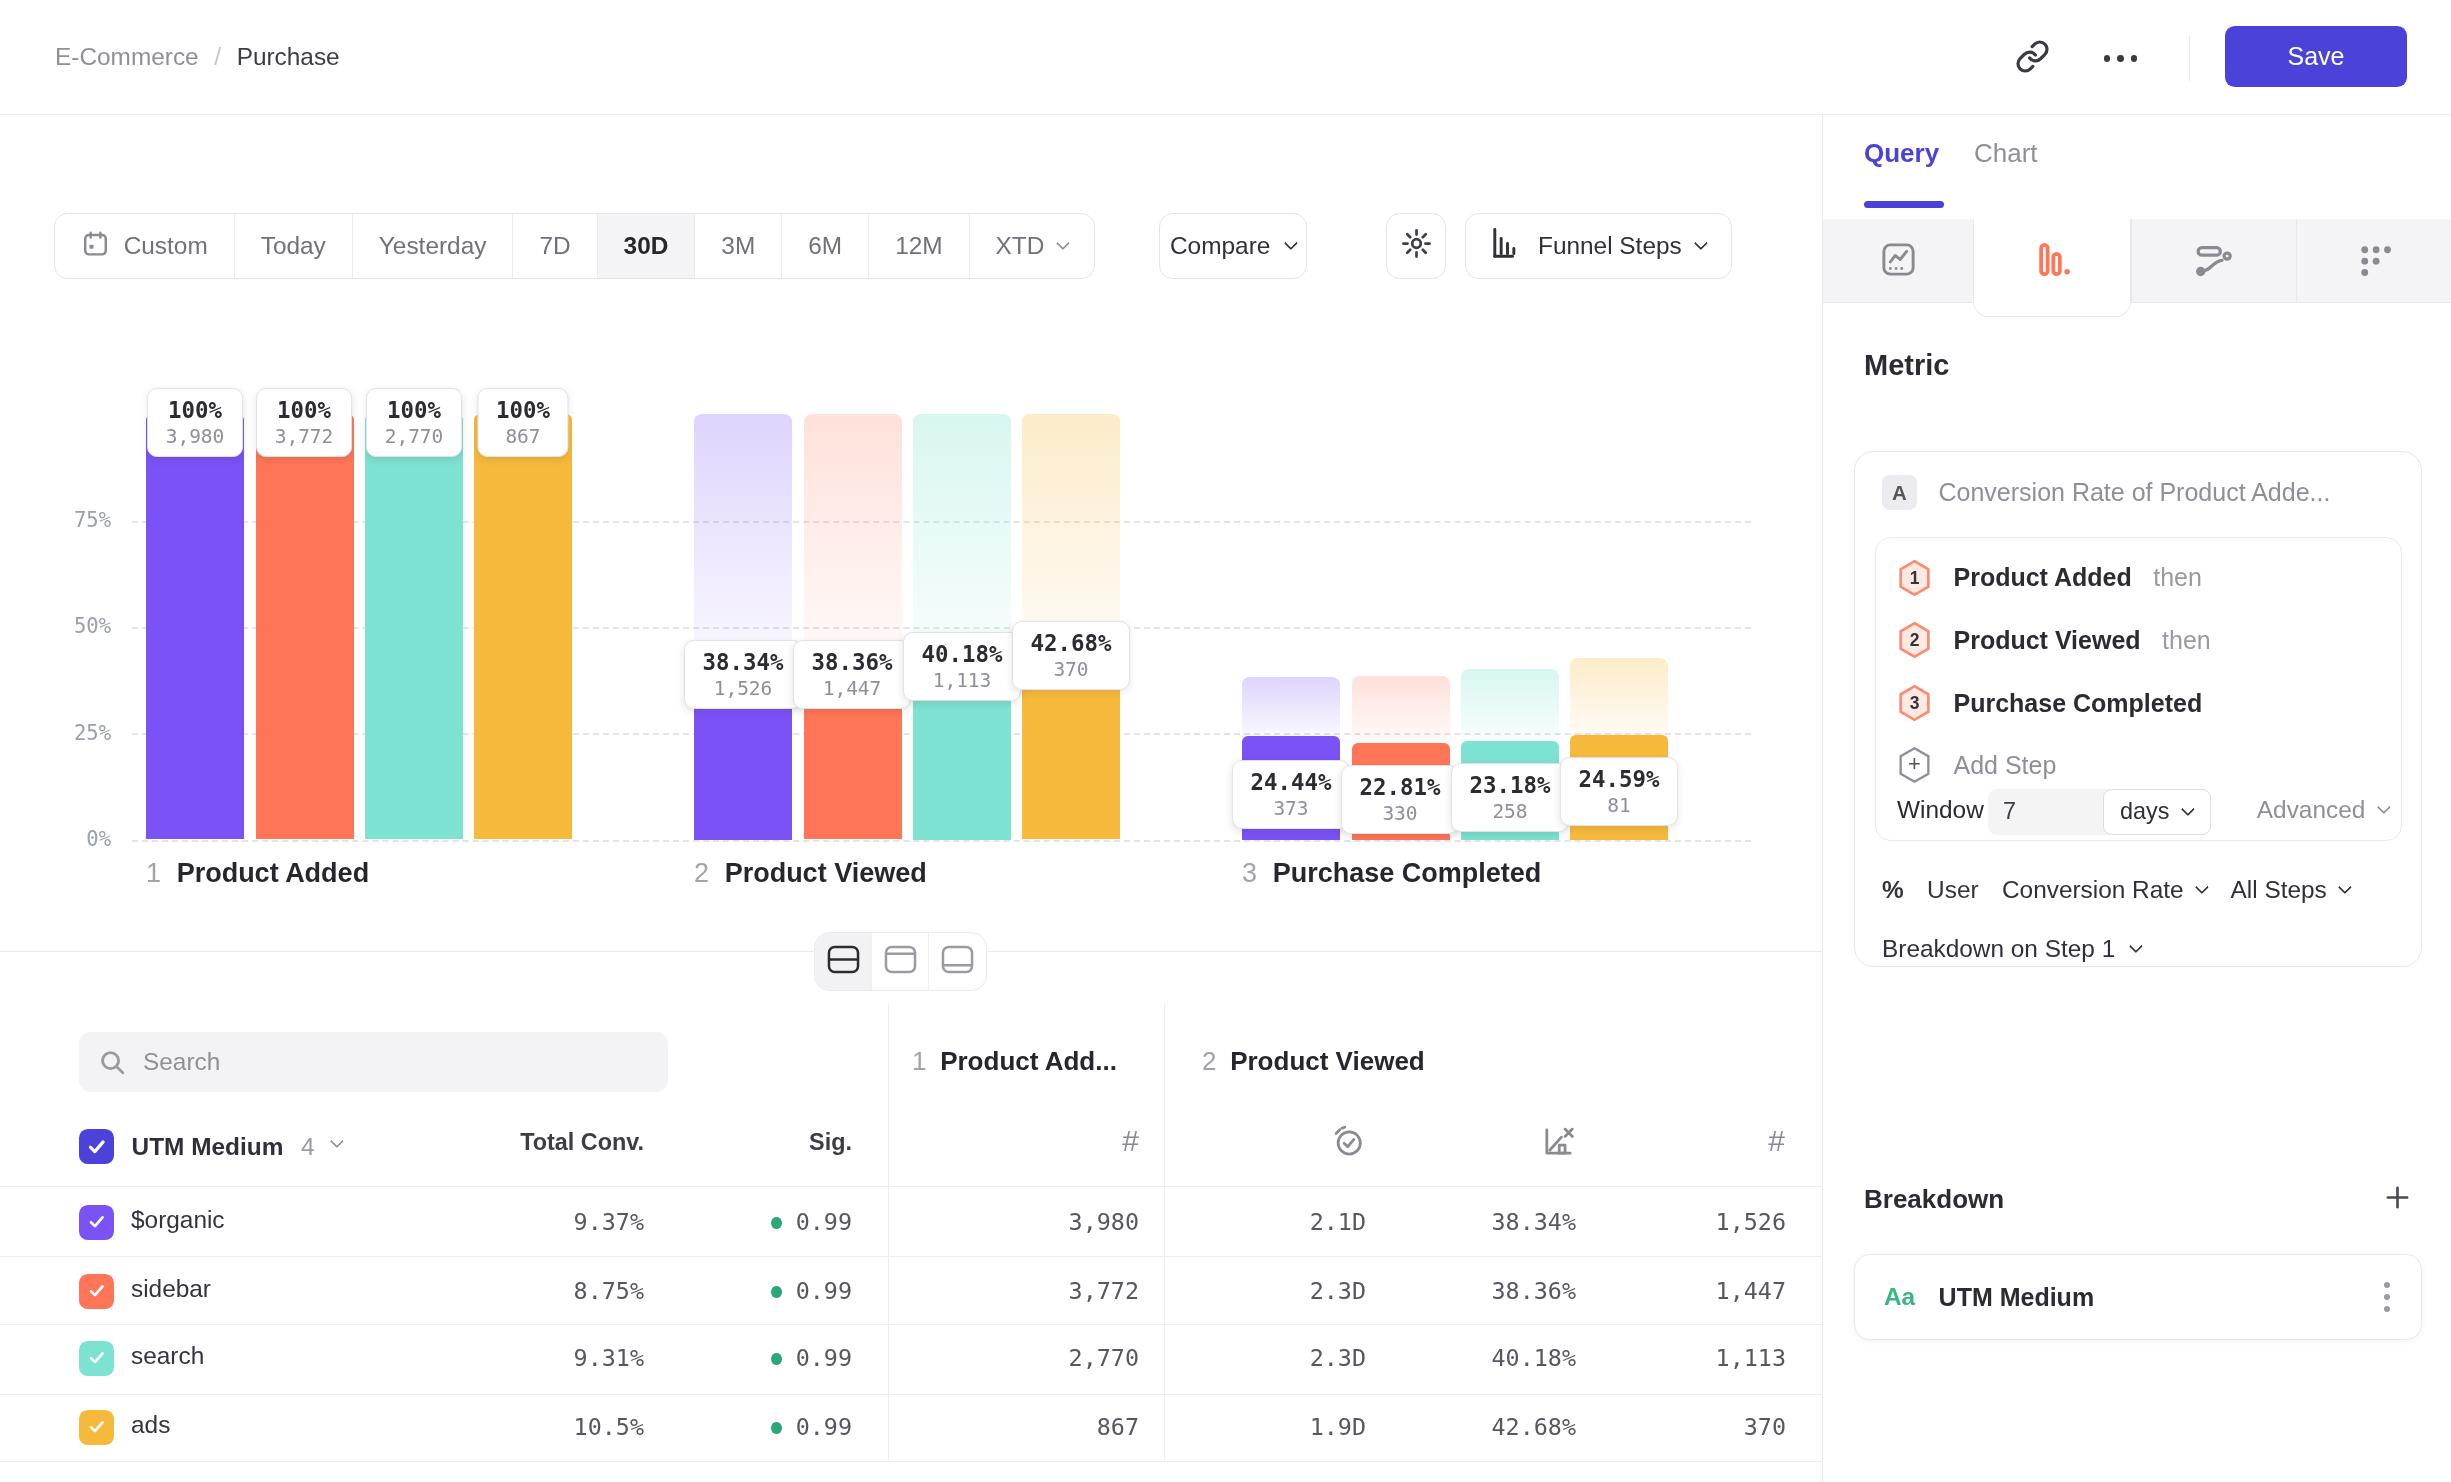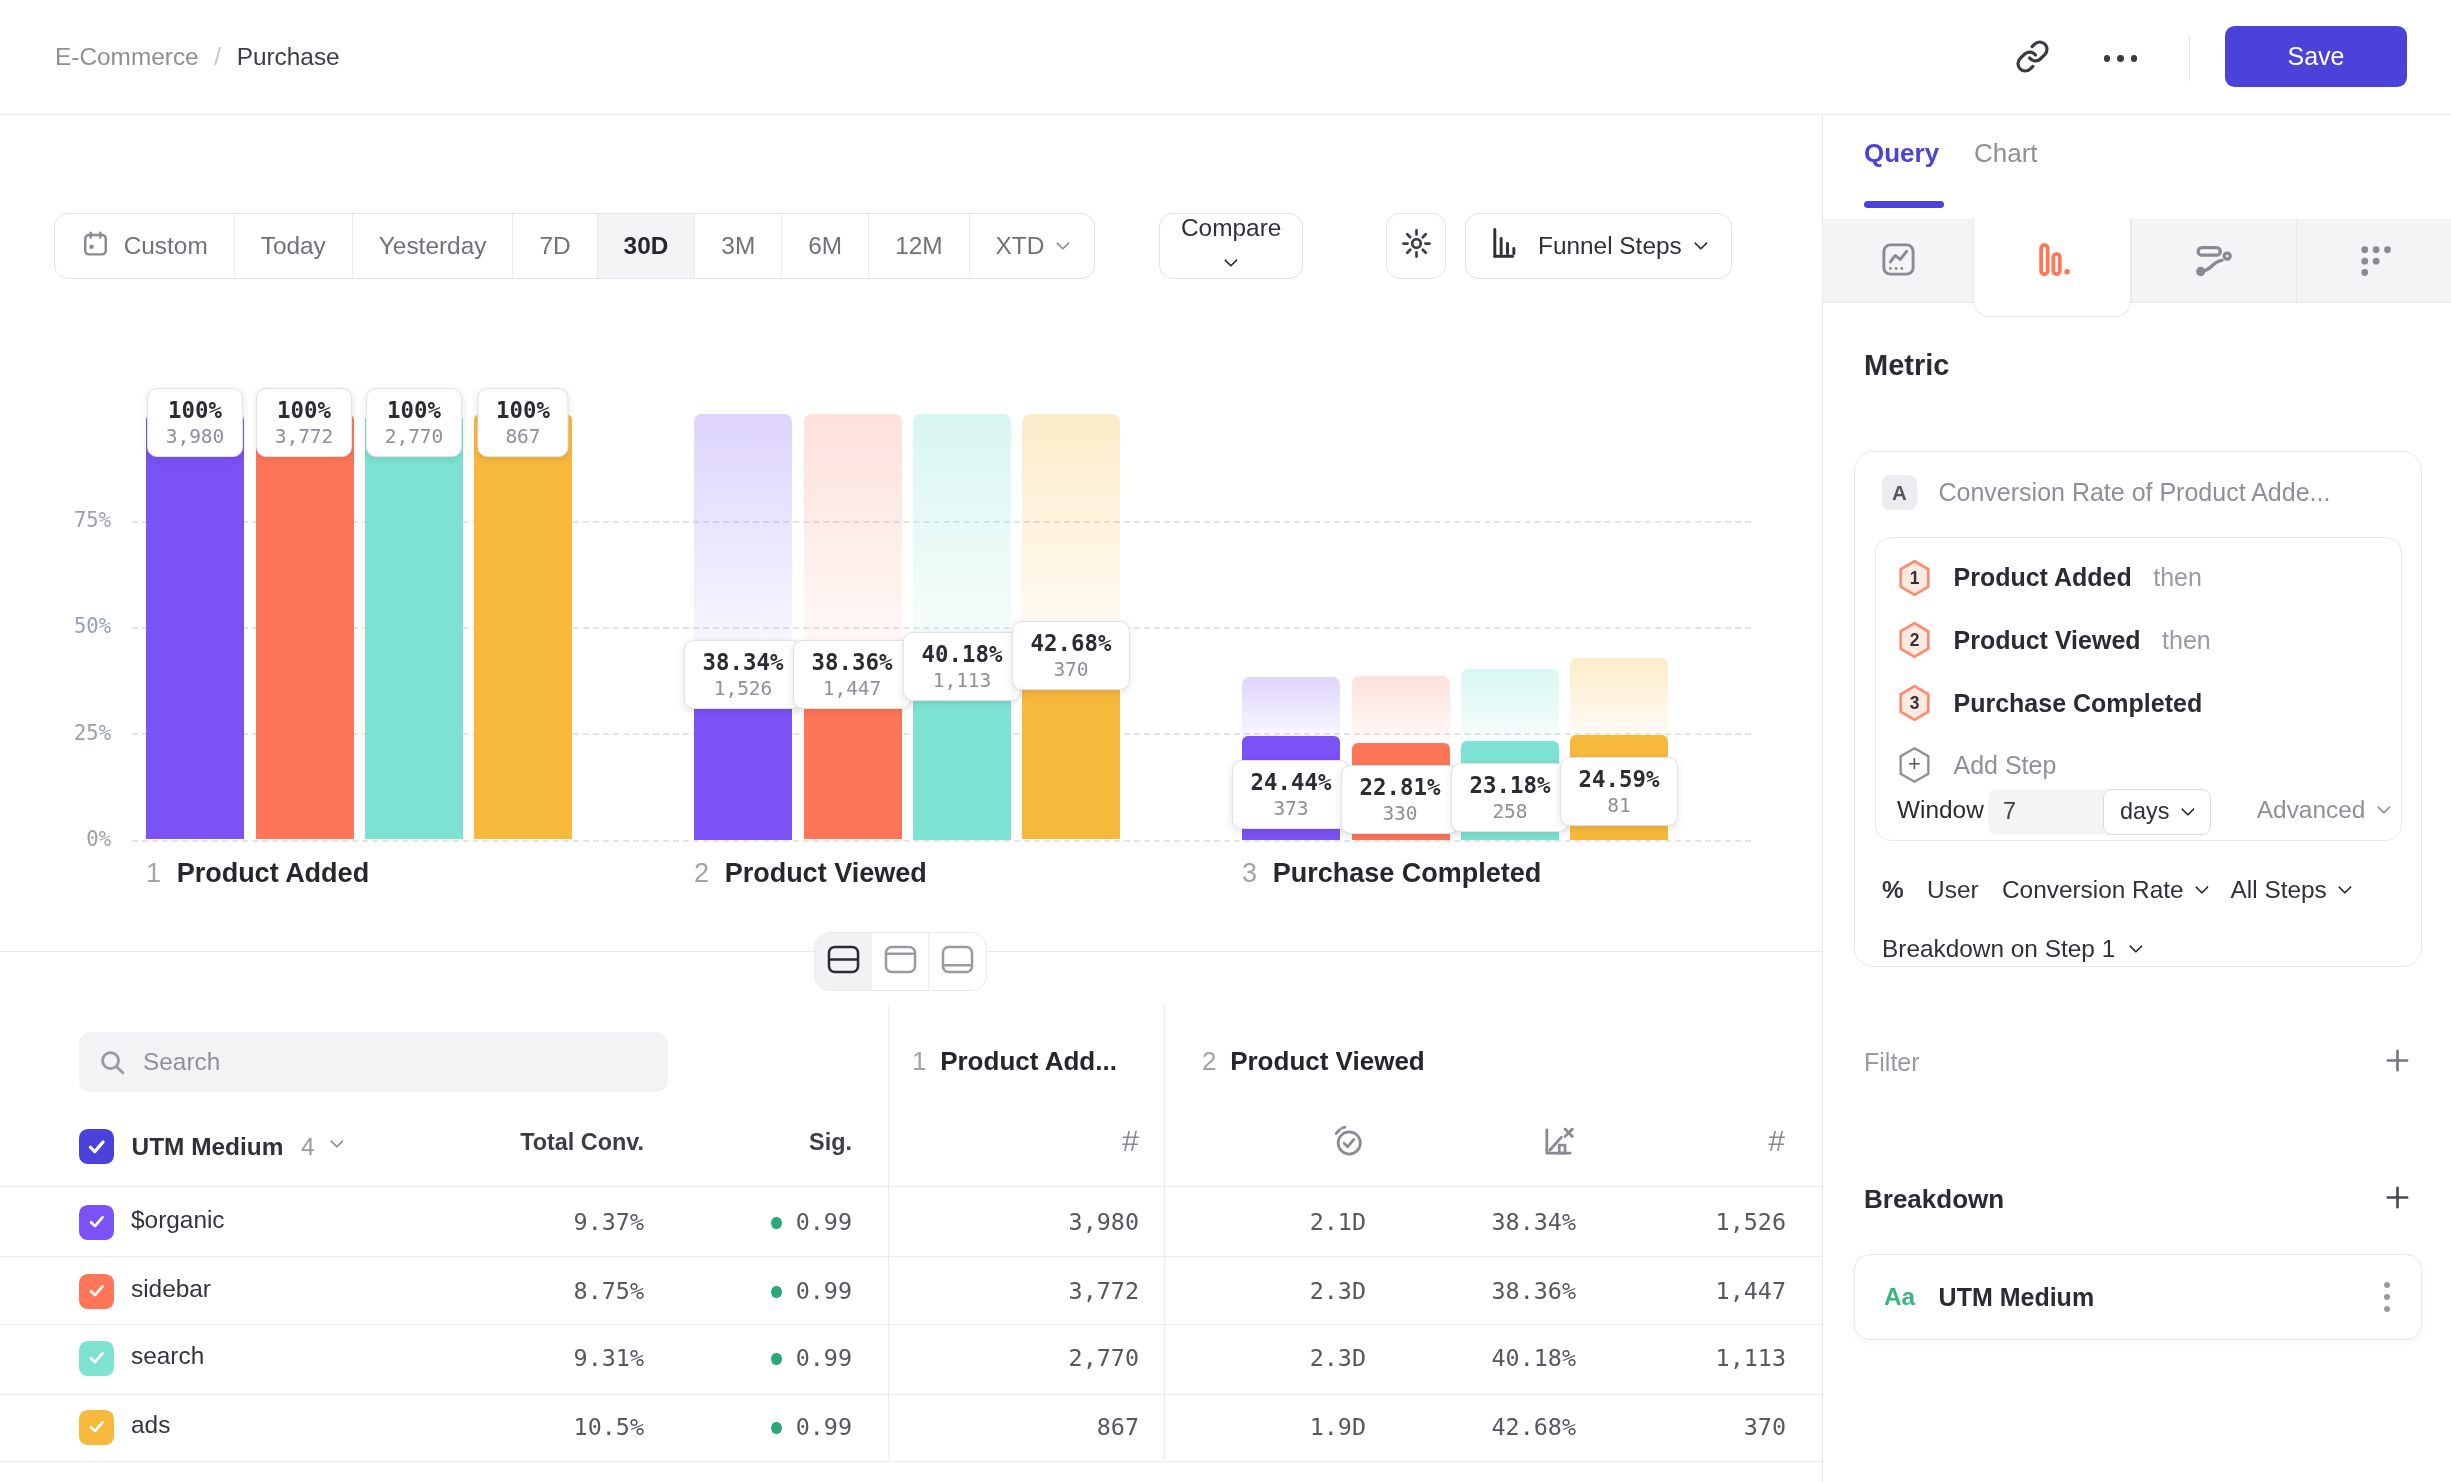--- a/index.html
+++ b/index.html
@@ -31,21 +31,21 @@
 
   
   .btn { border:1px solid #e3e3e7; border-radius:13.7px; background:#fff; display:flex; align-items:center;
          font-size:24.4px; color:#2f3038; cursor:pointer; }
   #time-group { position:absolute; left:54px; top:98px; height:66px; display:flex; align-items:stretch;
                 border:1px solid #e3e3e7; border-radius:13.7px; overflow:hidden; background:#fff; }
   .time-cell { display:flex; align-items:center; padding:0 26px; font-size:24.4px; color:#717179;
                border-right:1px solid #ebebee; cursor:pointer; gap:13.7px; white-space:nowrap; }
   .time-cell:last-child { border-right:none; }
   .time-cell.active { background:#f4f4f6; color:#26262c; font-weight:700; }
-  #compare-btn { position:absolute; left:1159px; top:98px; height:66px; padding:0 21px; gap:15.6px; font-weight:500;flex-direction:column;}
+  #compare-btn { position:absolute; left:1159px; top:98px; height:66px; padding:0 10px; gap:15.6px; font-weight:500;}
   #gear-btn { position:absolute; left:1386px; top:98px; width:60px; height:66px; justify-content:center; }
   #charttype-btn { position:absolute; left:1465px; top:98px; height:66px; padding:0 25px; gap:14px; font-weight:500;}
   .chev { width:9.8px; height:9.8px; border-right:2.5px solid currentColor; border-bottom:2.5px solid currentColor;
           transform:rotate(45deg) translate(-2px,-2px); display:inline-block; border-radius:1px; flex:0 0 auto; }
   .chev.gray { color:#8f8f98; }
 
   
   #legend { position:absolute; left:132px; top:207px; width:1619px; display:flex; justify-content:center;
             gap:51px; align-items:center; }
   .legend-item { display:flex; align-items:center; gap:13.7px; font-size:22.4px; color:#5f5f68; cursor:pointer;}
@@ -608,28 +608,20 @@
         <span class="chev"></span>
       </span>
     </div>
 
     <div id="breakdown-on-row">
       <span>Breakdown on Step 1</span>
       <span class="chev"></span>
     </div>
   </div>
 
-  <div class="side-row" id="filter-row">
-    <span class="lbl">Filter</span>
-    <span class="plus">
-      <svg width="29" height="29" viewBox="0 0 24 24" fill="none" stroke="#77777f" stroke-width="2.2" stroke-linecap="round">
-          <path d="M12 4v16 M4 12h16"></path>
-        </svg>
-    </span>
-  </div>
 
   <div class="side-row" id="breakdown-row">
     <span class="lbl">Breakdown</span>
     <span class="plus">
       <svg width="29" height="29" viewBox="0 0 24 24" fill="none" stroke="#4a4a52" stroke-width="2.2" stroke-linecap="round">
           <path d="M12 4v16 M4 12h16"></path>
         </svg>
     </span>
   </div>
 

